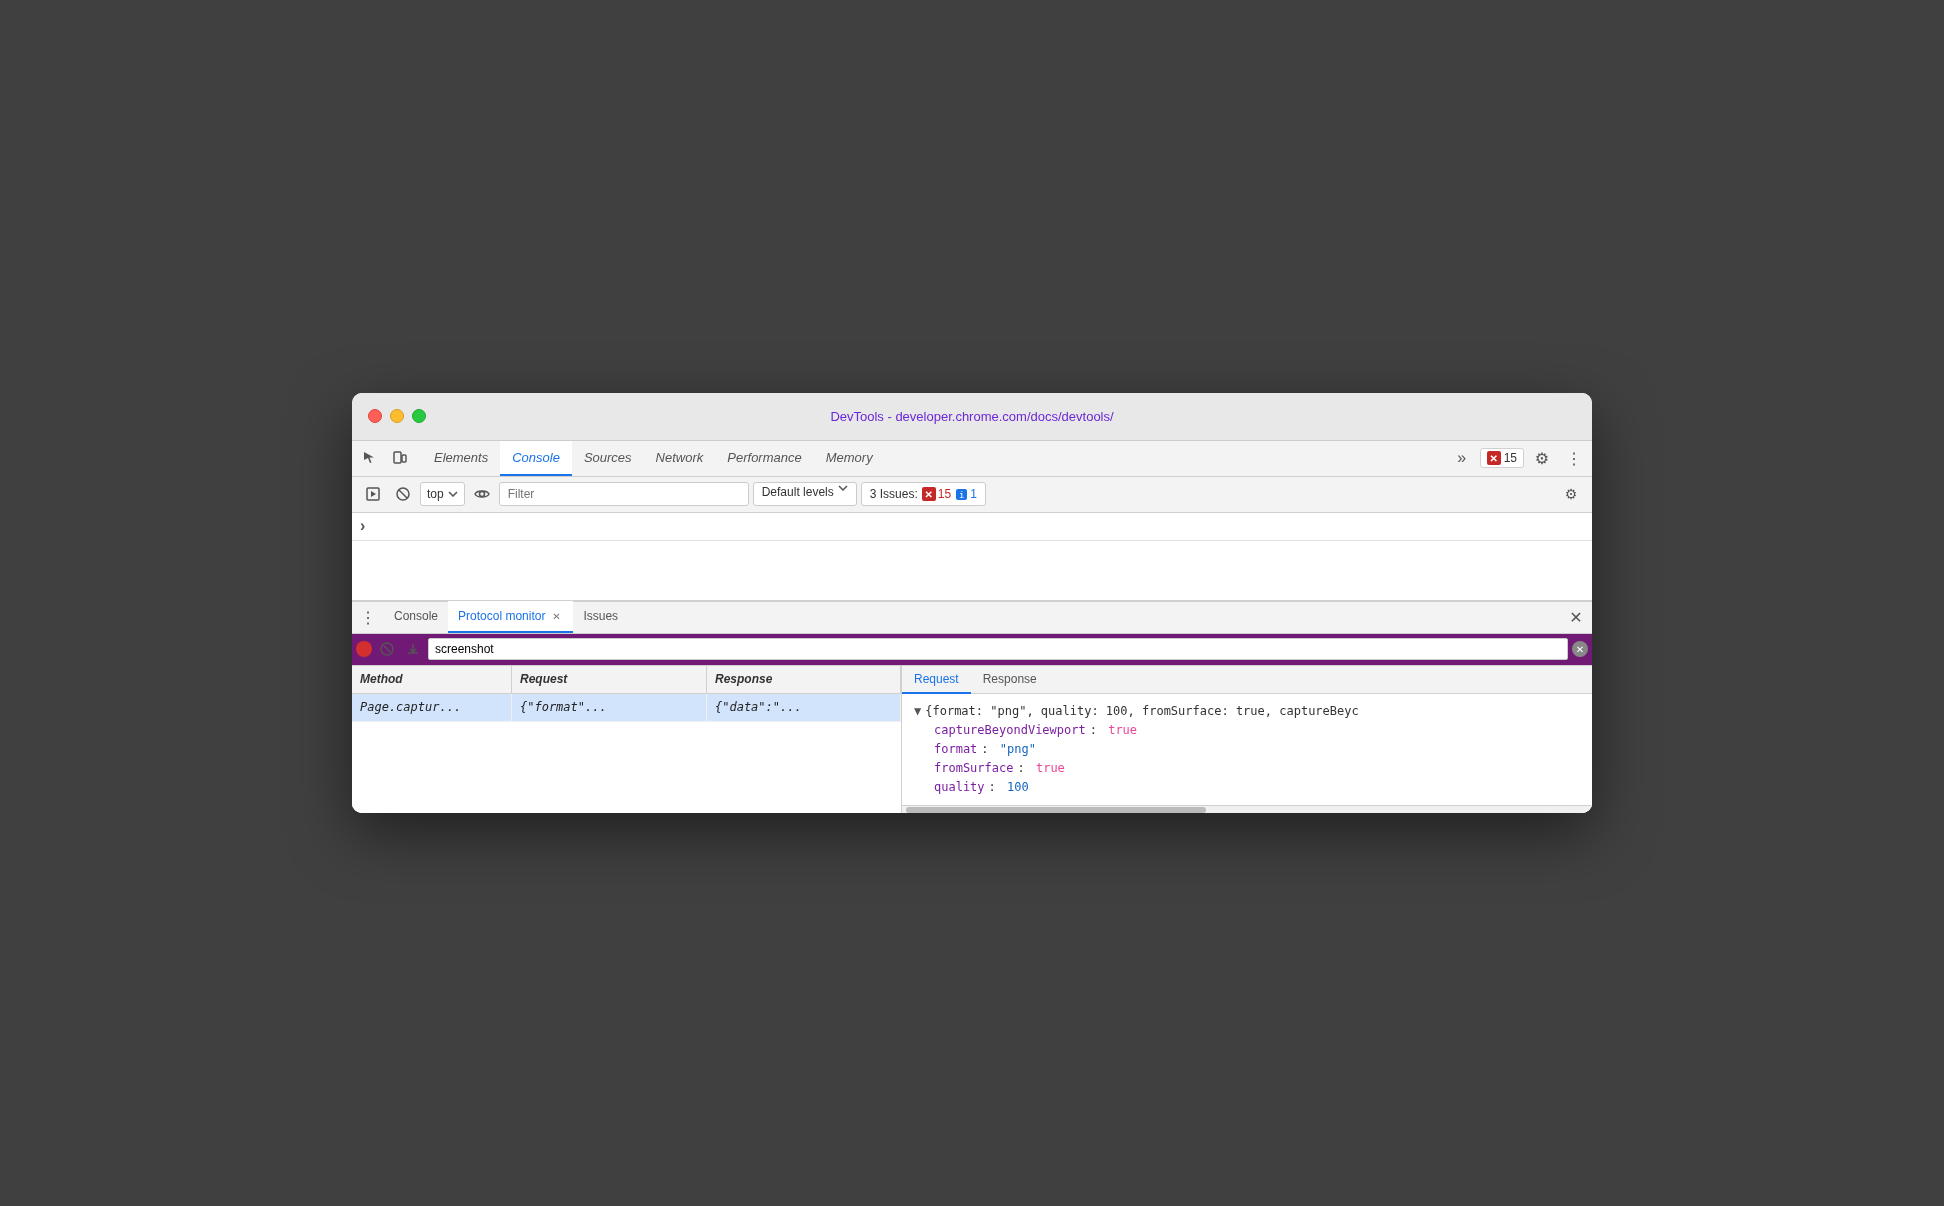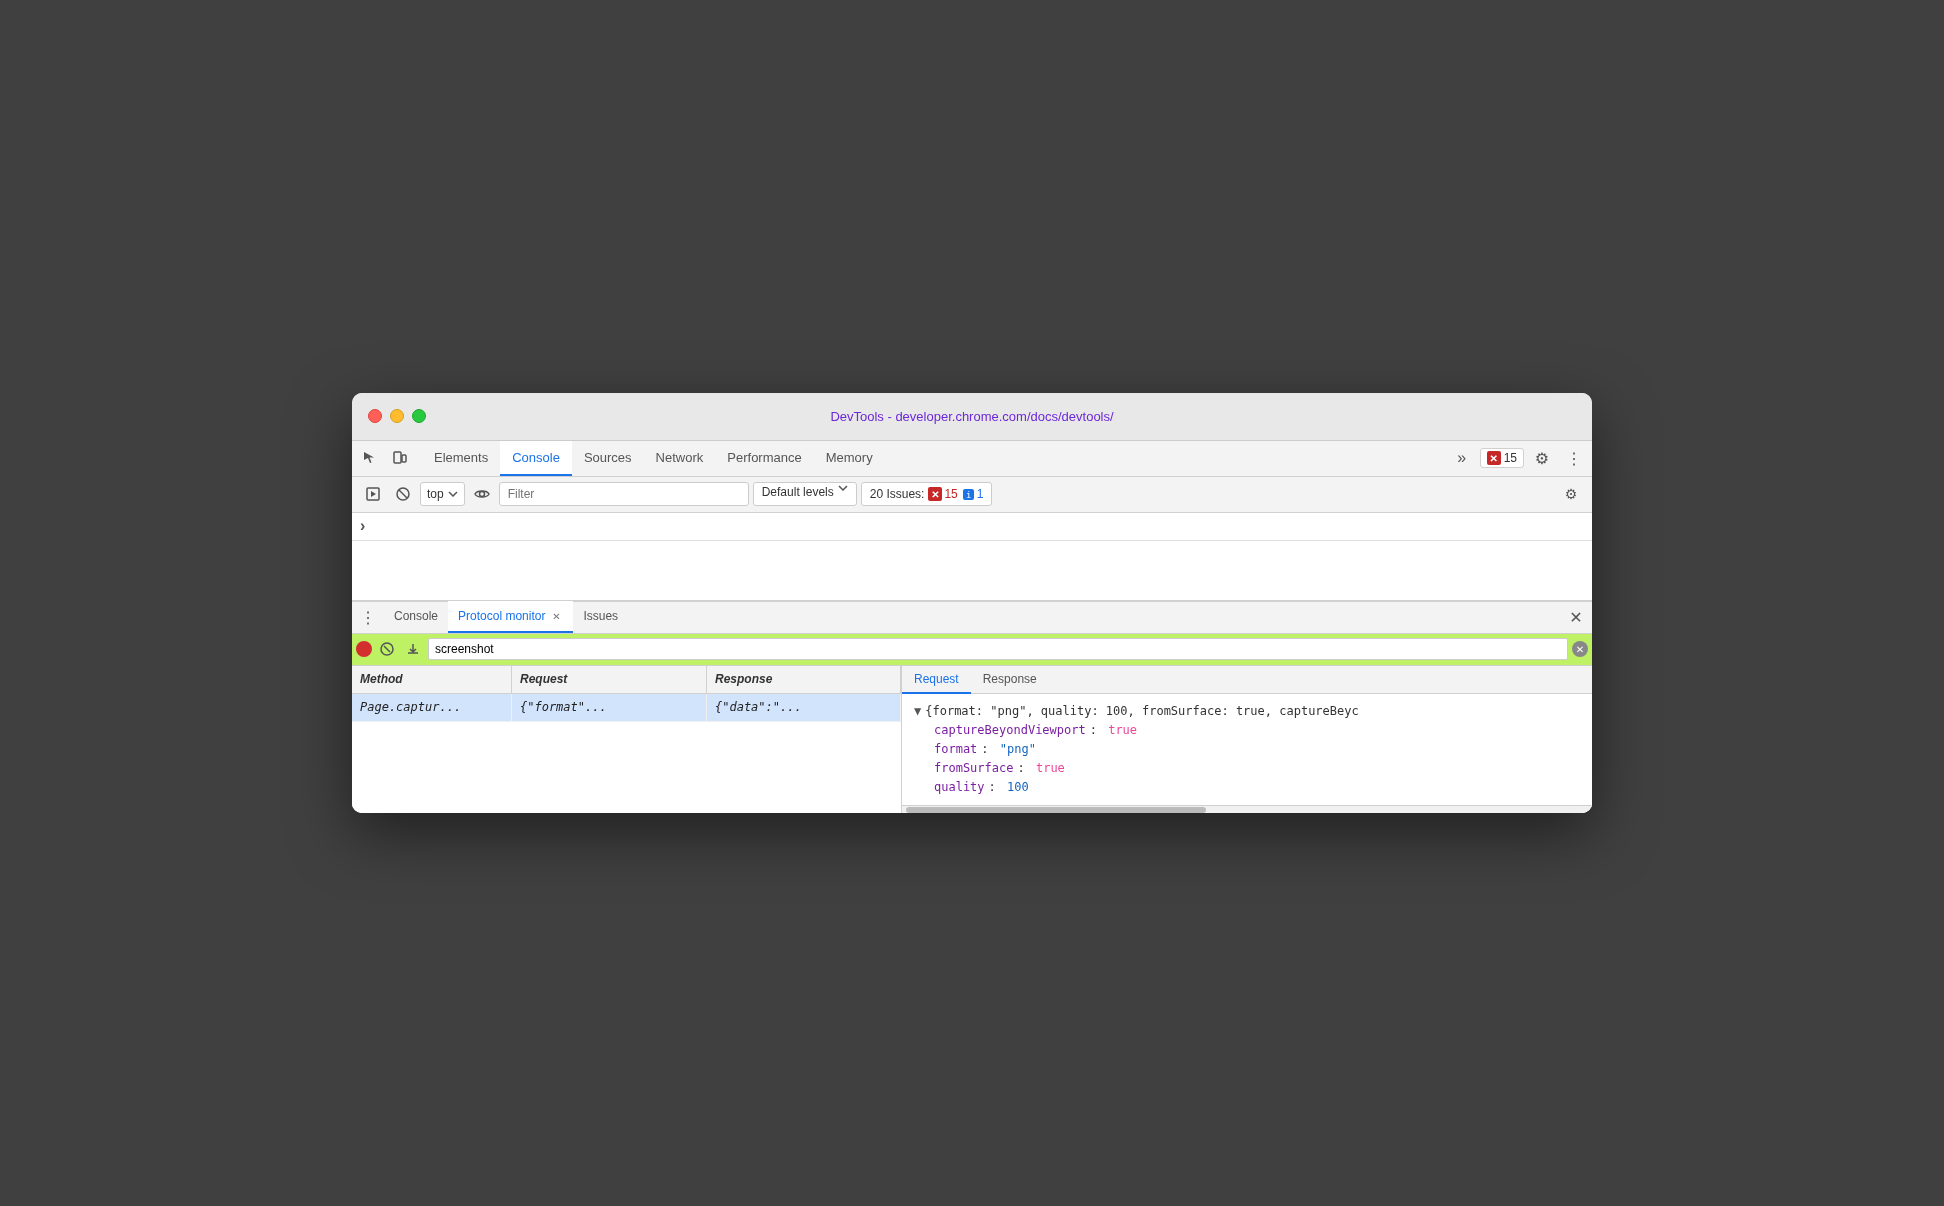--- a/index.html
+++ b/index.html
@@ -79,20 +79,21 @@
     .top-tab {
       padding: 0 12px;
       height: 36px;
       display: flex;
       align-items: center;
       font-size: 13px;
       color: #555;
       cursor: pointer;
       border-bottom: 2px solid transparent;
       white-space: nowrap;
+      font-style: italic;
     }
     .top-tab.active {
       color: #1a73e8;
       border-bottom: 2px solid #1a73e8;
       background: #fff;
     }
     .top-tabs-right {
       margin-left: auto;
       display: flex;
       align-items: center;
@@ -272,21 +273,21 @@
     
     .protocol-content {
       display: flex;
       flex-direction: column;
       flex: 1;
     }
     
     .protocol-toolbar {
       display: flex;
       align-items: center;
-      background: #bef264;
+      background: #701a75;
       border-bottom: 1px solid #d0d0d0;
       height: 32px;
       padding: 0 4px;
       gap: 4px;
     }
     .proto-icon-btn {
       width: 22px; height: 22px;
       display: flex; align-items: center; justify-content: center;
       cursor: pointer;
       border-radius: 3px;
@@ -545,21 +546,21 @@
         </svg>
       </div>
       <input class="filter-input" type="text" placeholder="Filter" style="">
       <div class="default-levels">
         <span>Default levels</span>
         <svg width="10" height="6" viewBox="0 0 10 6" fill="none">
             <path d="M1 1L5 5L9 1" stroke="#555" stroke-width="1.5"></path>
           </svg>
       </div>
       <div class="issues-badge">
-        <span>20 Issues:</span>
+        <span>3 Issues:</span>
         <span class="issues-err">
           <div class="error-icon">✕</div>
           <span>15</span>
         </span>
         <span class="issues-warn">
           <svg width="13" height="13" viewBox="0 0 13 13" fill="none">
               <rect x="1" y="1" width="11" height="11" rx="2" fill="#1a73e8"></rect>
               <text x="4" y="10" font-size="9" fill="white" font-family="monospace">i</text>
             </svg>
           <span>1</span>

